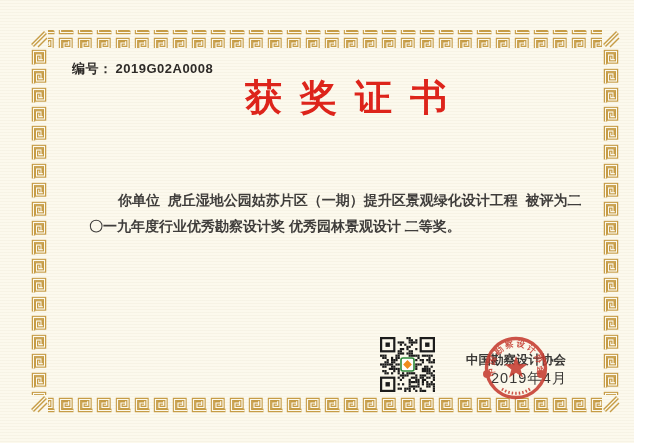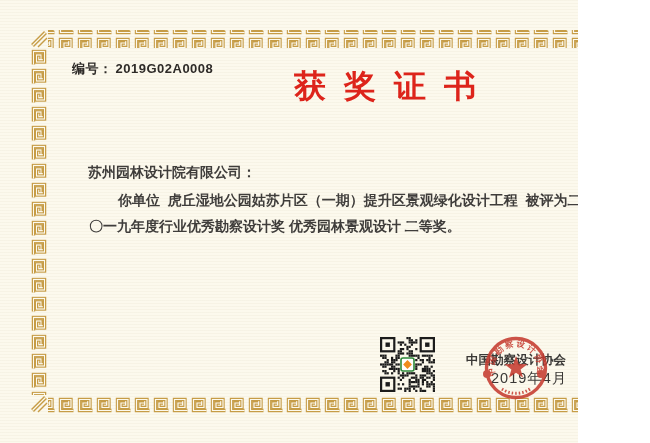--- a/index.html
+++ b/index.html
@@ -1,29 +1,29 @@
 <!DOCTYPE html>
 <html><head>
 <meta charset="utf-8">
 <style>
   html,body{margin:0;padding:0;background:#ffffff;}
   .cert{
-    position:relative;width:578px;height:443px;overflow:hidden;
+    position:relative;width:634px;height:443px;overflow:hidden;
     background-color:#fcf9ed;
     background-image:repeating-linear-gradient(180deg, rgba(186,174,138,0.08) 0 1px, rgba(0,0,0,0) 1px 3px);
     font-family:"Liberation Sans", sans-serif;
     color:#3f3f3f;
   }
   .abs{position:absolute;}
   .frame{left:0;top:0;width:650px;height:443px;}
   .serial{left:72px;top:60px;font-size:13px;font-weight:bold;color:#2e2b28;letter-spacing:0.5px;}
   .serial .val{margin-left:3px;}
   .title{
-    left:174px;top:60px;width:320px;margin:0;text-align:right;
-    font-family:"Liberation Serif", serif;font-size:32px;line-height:52px;
+    left:174px;top:60px;width:320px;margin:12px;text-align:center;
+    font-family:"Liberation Serif", serif;font-size:37px;line-height:52px;
     font-weight:bold;color:#dd241b;letter-spacing:18px;text-indent:18px;white-space:nowrap;
   }
   .bodyline{margin:0;font-size:14px;line-height:20px;font-weight:600;color:#3f3d3b;white-space:pre;}
   .l-recipient{left:88px;top:162px;}
   .l-body1{left:118px;top:190px;}
   .l-body2{left:89px;top:216px;}
   .l-body3{left:120px;top:242px;}
   .qr{left:380px;top:337px;width:55px;height:55px;}
   .issuer{left:466px;top:352px;width:110px;font-size:12.5px;font-weight:600;color:#3a3836;white-space:nowrap;}
   .date{left:491px;top:369px;font-size:14.5px;font-weight:400;color:#3a3836;letter-spacing:1px;white-space:nowrap;}
@@ -59,21 +59,20 @@
     <use href="#corner" transform="translate(30 395)"></use>
     <use href="#corner" transform="translate(602 395)"></use>
   </svg>
 
   <div class="abs serial">
     <span>编号：</span><span class="val">2019G02A0008</span>
   </div>
 
   <h1 class="abs title">获奖证书</h1>
 
-  <p class="abs bodyline l-recipient">苏州园林设计院有限公司：</p>
   <p class="abs bodyline l-body2">〇一九年度行业优秀勘察设计奖 优秀园林景观设计 二等奖。</p>
   <p class="abs bodyline l-body1">你单位  虎丘湿地公园姑苏片区（一期）提升区景观绿化设计工程  被评为二</p>
 
   <svg class="abs qr" id="qr-svg" viewBox="0 0 55 55" xmlns="http://www.w3.org/2000/svg">
     <g id="qr-modules">
         <rect x="26.40" y="0.00" width="2.20" height="2.20" fill="#1c1c1c"></rect>
         <rect x="28.60" y="0.00" width="2.20" height="2.20" fill="#1c1c1c"></rect>
         <rect x="28.60" y="2.20" width="2.20" height="2.20" fill="#1c1c1c"></rect>
         <rect x="30.80" y="2.20" width="2.20" height="2.20" fill="#1c1c1c"></rect>
         <rect x="35.20" y="2.20" width="2.20" height="2.20" fill="#1c1c1c"></rect>

